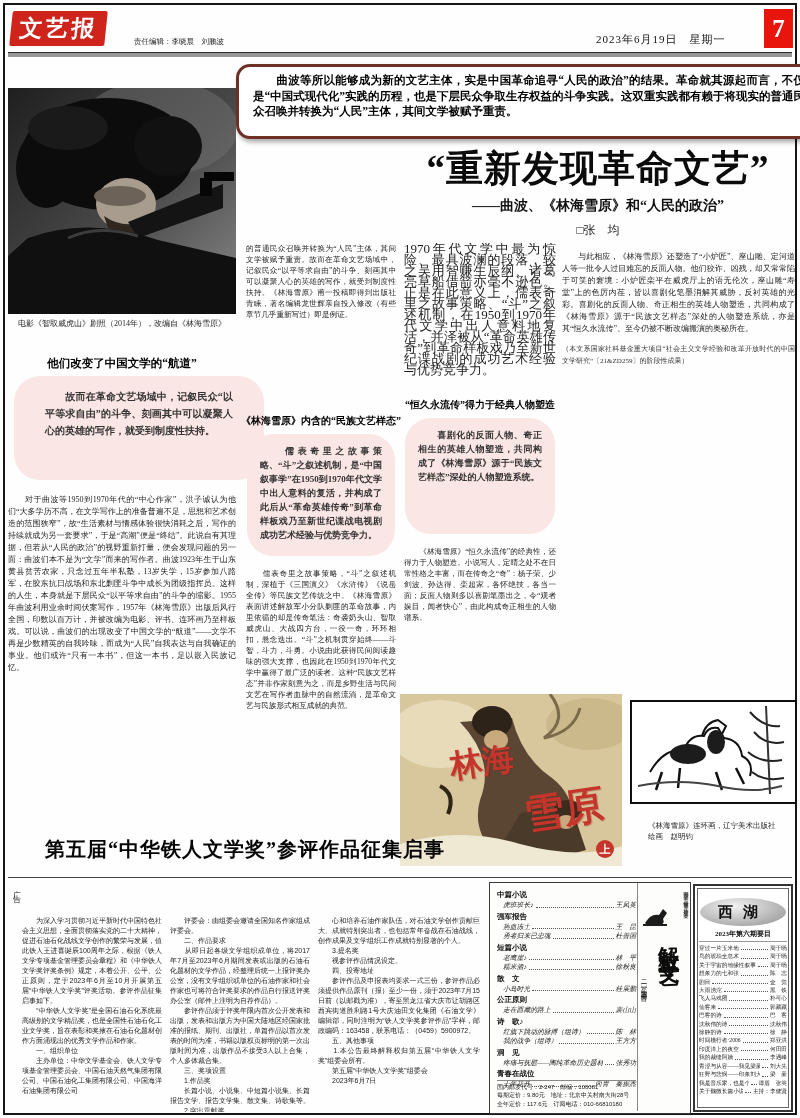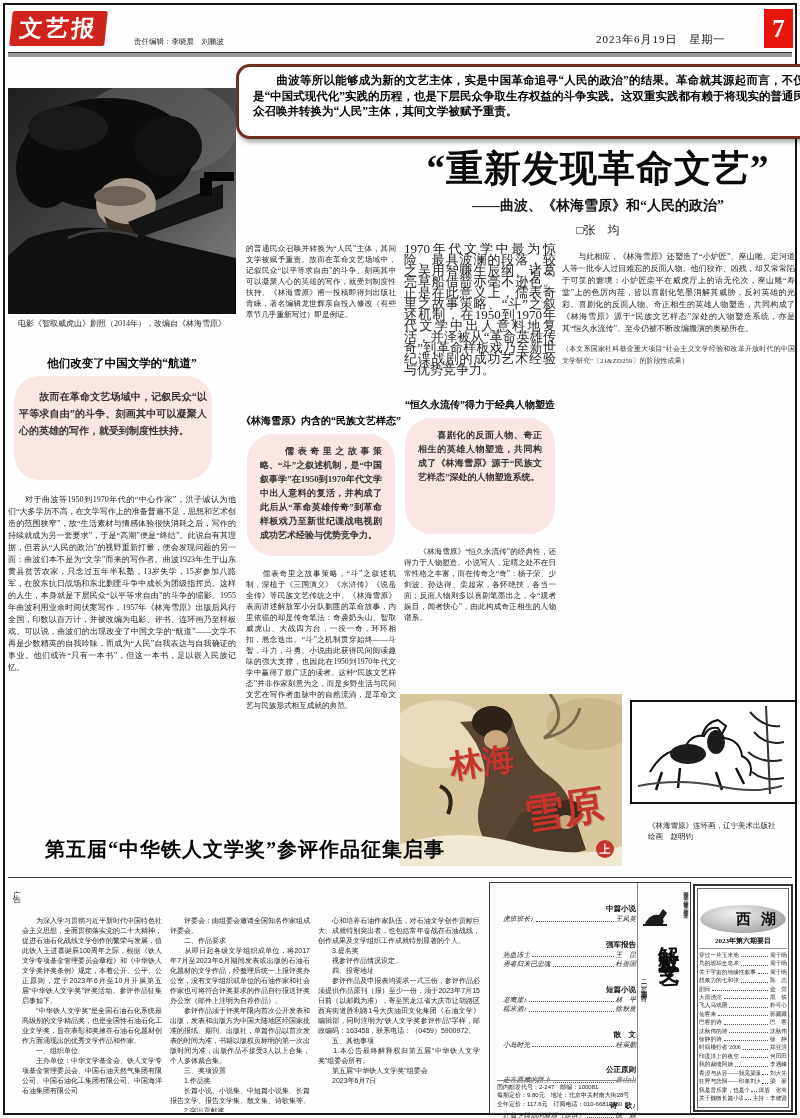--- a/index.html
+++ b/index.html
@@ -46,38 +46,38 @@
   
   .secline{left:8px;right:8px;top:877px;height:1px;background:#444;}
   .adlabel{left:10px;top:884px;writing-mode:vertical-rl;font-size:8px;letter-spacing:4px;color:#222;}
   .adtitle{left:8px;top:836px;width:474px;text-align:center;font-size:20px;font-weight:900;
            letter-spacing:1px;color:#050505;white-space:nowrap;}
   .adcol{top:916px;height:196px;font-size:7px;line-height:10px;text-align:justify;color:#222;
          overflow:hidden;white-space:pre-wrap;font-family:"Liberation Sans","DejaVu Sans",sans-serif;}
   
   .jbox{left:489px;top:882px;width:200px;height:230px;border:1px solid #3a3a3a;background:#fdfdfb;}
   .jlist{position:absolute;left:7px;top:5px;width:139px;}
-  .jcat{font-weight:900;font-size:7.5px;color:#111;margin-top:16px;text-align:right;}
+  .jcat{font-weight:900;font-size:7.5px;color:#111;margin-top:2px;}
   .jrow{display:flex;align-items:flex-end;font-size:6.8px;line-height:9.5px;color:#222;font-style:italic;}
   .jrow .tt{white-space:nowrap;overflow:hidden;max-width:72%;padding-left:6px;}
   .dots{flex:1;border-bottom:1px dotted #555;margin:0 2px 2px 2px;min-width:6px;}
   .ta{white-space:nowrap;}
   .jfoot{position:absolute;left:7px;bottom:5px;width:139px;border-top:1px solid #888;padding-top:2px;
          font-size:6px;line-height:8.5px;color:#222;font-family:"Liberation Sans",sans-serif;}
   .jstrip{position:absolute;left:147px;top:0;width:52px;height:228px;border-left:1px solid #888;}
   .jslogan{position:absolute;right:2px;top:4px;writing-mode:vertical-rl;font-size:5px;letter-spacing:1px;color:#333;}
   .jlogo{position:absolute;left:16px;top:46px;writing-mode:vertical-rl;font-size:21px;font-weight:900;
          letter-spacing:5px;color:#0d0d0d;transform:rotate(-2deg);}
   .jissue{position:absolute;left:1px;top:92px;writing-mode:vertical-rl;font-size:6.5px;letter-spacing:2px;color:#111;}
   
   .xbox{left:693px;top:884px;width:100px;height:228px;border:2px solid #333;background:#fff;
         box-shadow:inset 0 0 0 2px #fff, inset 0 0 0 3px #666;padding:5px 4px 3px 4px;box-sizing:border-box;}
-  .xoval{width:86px;height:28px;margin:14px auto 3px;border-radius:50%;
+  .xoval{width:86px;height:28px;margin:7px auto 3px;border-radius:50%;
          background:radial-gradient(ellipse at 40% 30%, #f2f2f2, #8f8f8f);
-         text-align:right;font-size:15px;font-weight:900;letter-spacing:10px;line-height:28px;color:#101010;}
+         text-align:center;font-size:15px;font-weight:900;letter-spacing:10px;line-height:28px;color:#101010;}
   .xissue{text-align:center;font-size:7px;font-weight:900;color:#111;border-bottom:1px solid #999;padding-bottom:2px;margin-bottom:2px;}
   .xrow{display:flex;align-items:flex-end;font-size:5.7px;line-height:8.4px;color:#222;}
   .xrow .tt{white-space:nowrap;overflow:hidden;max-width:72%;}
 </style>
 </head>
 <body>
 
 <div class="page">
   <div class="frame"></div>
 
@@ -114,21 +114,21 @@
       <ellipse cx="60" cy="40" rx="40" ry="22" fill="#1a1a1a"></ellipse>
     </svg>
   </div>
   <div class="abs photocap">电影《智取威虎山》剧照（2014年），改编自《林海雪原》</div>
 
   <div class="abs h1">“重新发现革命文艺”</div>
   <div class="abs h1sub">——曲波、《林海雪原》和“人民的政治”</div>
   <div class="abs h1au">□张　均</div>
 
   <div class="abs colhead" style="left:8px;top:356px;width:228px;font-size:11.5px;">他们改变了中国文学的“航道”</div>
-  <div class="abs pinkbox" style="left:14px;top:376px;width:188px;height:80px;padding:12px 5px;font-size:10px;line-height:17px;">　　故而在革命文艺场域中，记叙民众“以平等求自由”的斗争、刻画其中可以凝聚人心的英雄的写作，就受到制度性扶持。</div>
+  <div class="abs pinkbox" style="left:14px;top:376px;width:188px;height:80px;padding:12px 31px;font-size:10px;line-height:17px;">　　故而在革命文艺场域中，记叙民众“以平等求自由”的斗争、刻画其中可以凝聚人心的英雄的写作，就受到制度性扶持。</div>
   <div class="abs colbody" style="left:8px;top:494px;width:228px;height:380px;">　　对于曲波等1950到1970年代的“中心作家”，洪子诚认为他们“大多学历不高，在文学写作上的准备普遍不足，思想和艺术创造的范围狭窄”，故“生活素材与情感体验很快消耗之后，写作的持续就成为另一套要求”，于是“高潮”便是“终结”。此说自有其理据，但若从“人民的政治”的视野重新打量，便会发现问题的另一面：曲波们本不是为“文学”而来的写作者。曲波1923年生于山东黄县贫苦农家，只念过五年半私塾，13岁失学，15岁参加八路军，在胶东抗日战场和东北剿匪斗争中成长为团级指挥员。这样的人生，本身就是下层民众“以平等求自由”的斗争的缩影。1955年曲波利用业余时间伏案写作，1957年《林海雪原》出版后风行全国，印数以百万计，并被改编为电影、评书、连环画乃至样板戏。可以说，曲波们的出现改变了中国文学的“航道”——文学不再是少数精英的自我吟味，而成为“人民”自我表达与自我确证的事业。他们或许“只有一本书”，但这一本书，足以嵌入民族记忆。</div>
 
   <div class="abs colbody" style="left:246px;top:243px;width:150px;height:164px;font-size:7.6px;line-height:11px;">的普通民众召唤并转换为“人民”主体，其间文学被赋予重责。故而在革命文艺场域中，记叙民众“以平等求自由”的斗争、刻画其中可以凝聚人心的英雄的写作，就受到制度性扶持。《林海雪原》甫一投稿即得到出版社青睐，著名编辑龙世辉亲自投入修改（有些章节几乎重新写过）即是例证。</div>
   <div class="abs colhead" style="left:238px;top:414px;width:166px;font-size:10px;">《林海雪原》内含的“民族文艺样态”</div>
   <div class="abs pinkbox" style="left:247px;top:434px;width:122px;height:102px;padding:10px 13px;font-size:9px;line-height:14px;">　　儒表奇里之故事策略、“斗”之叙述机制，是“中国叙事学”在1950到1970年代文学中出人意料的复活，并构成了此后从“革命英雄传奇”到革命样板戏乃至新世纪谍战电视剧成功艺术经验与优势竞争力。</div>
   <div class="abs colbody" style="left:246px;top:568px;width:150px;height:306px;font-size:7.6px;line-height:11px;">　　儒表奇里之故事策略，“斗”之叙述机制，深植于《三国演义》《水浒传》《说岳全传》等民族文艺传统之中。《林海雪原》表面讲述解放军小分队剿匪的革命故事，内里依循的却是传奇笔法：奇袭奶头山、智取威虎山、大战四方台，一役一奇，环环相扣，悬念迭出。“斗”之机制贯穿始终——斗智，斗力，斗勇。小说由此获得民间阅读趣味的强大支撑，也因此在1950到1970年代文学中赢得了最广泛的读者。这种“民族文艺样态”并非作家刻意为之，而是乡野生活与民间文艺在写作者血脉中的自然流淌，是革命文艺与民族形式相互成就的典范。</div>
 
   <div class="abs colbody" style="left:404px;top:243px;width:152px;height:150px;font-size:13px;line-height:11px;">1970年代文学中最为惊险、最具波澜的段落，较之吴用智赚生辰纲、诸葛亮草船借箭亦毫不逊色。正是在此意义上，儒表奇里之故事策略、“斗”之叙述机制，在1950到1970年代文学中出人意料地复活，并泽被从“革命英雄传奇”到革命样板戏乃至新世纪谍战剧的成功艺术经验与优势竞争力。</div>
   <div class="abs colhead" style="left:398px;top:398px;width:164px;font-size:10px;">“恒久永流传”得力于经典人物塑造</div>
   <div class="abs colbody" style="left:404px;top:546px;width:152px;height:142px;font-size:7.6px;line-height:11px;">　　《林海雪原》“恒久永流传”的经典性，还得力于人物塑造。小说写人，定睛之处不在日常性格之丰富，而在传奇之“奇”：杨子荣、少剑波、孙达得、栾超家，各怀绝技，各当一面；反面人物则多以喜剧笔墨出之，令“观者娱目，闻者快心”，由此构成奇正相生的人物谱系。</div>

